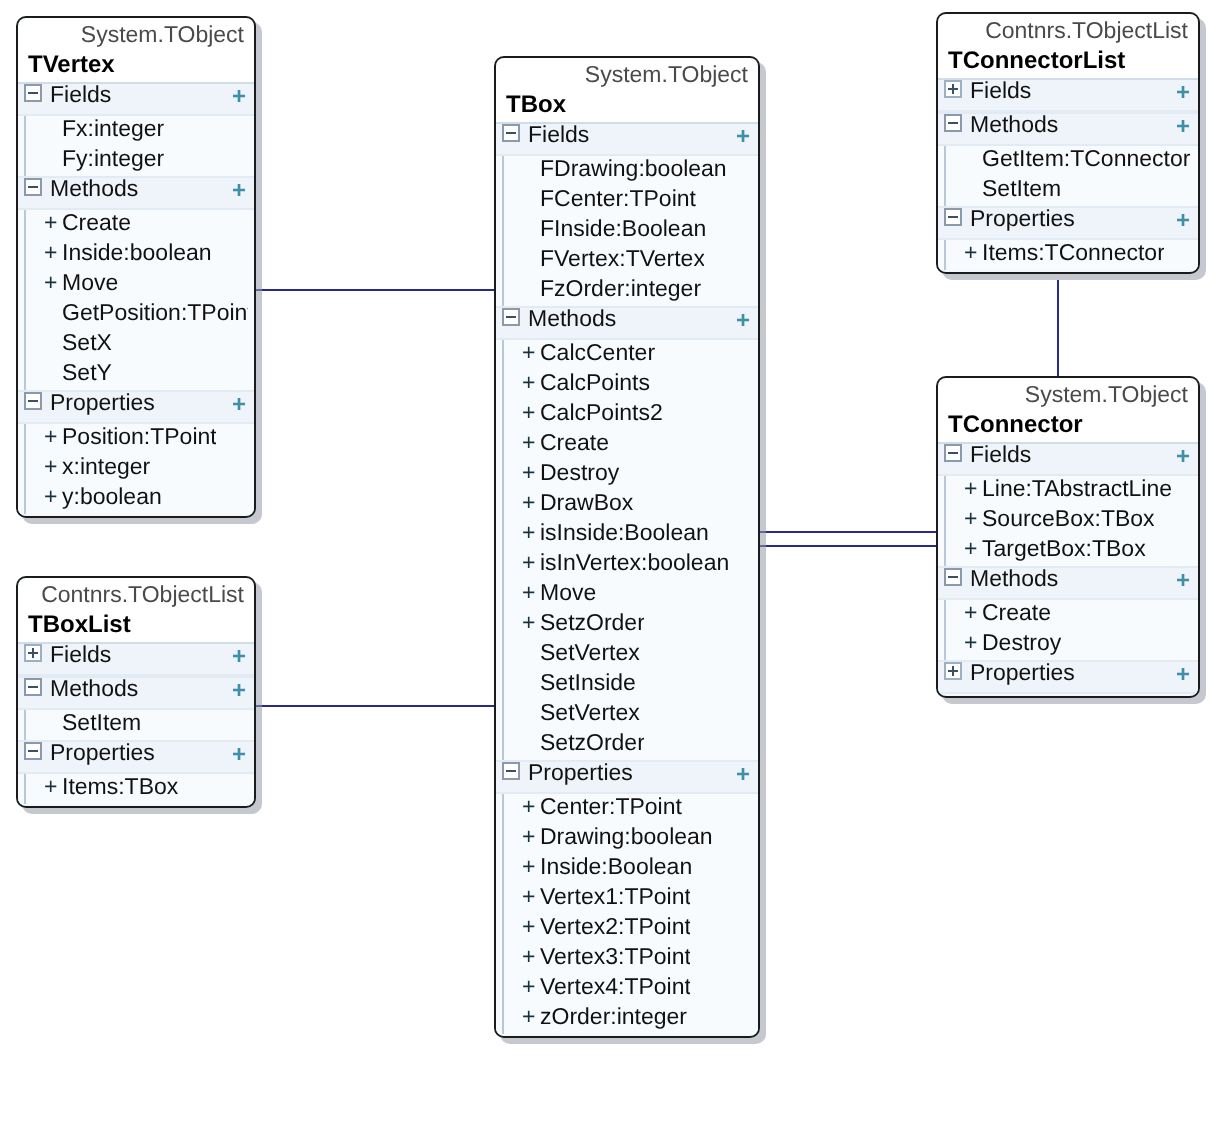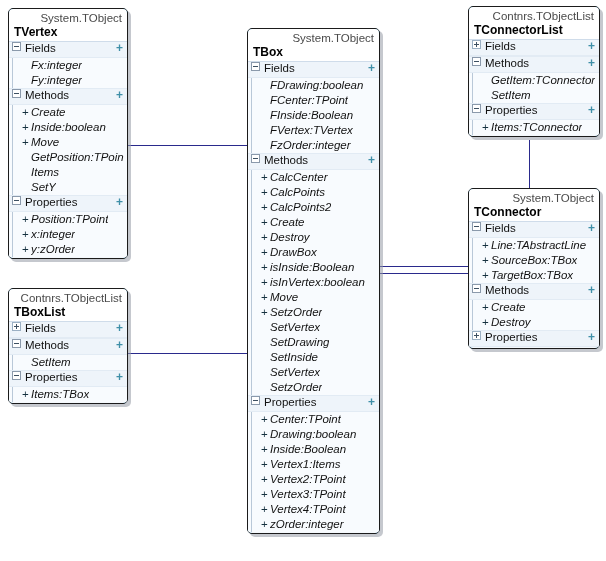--- a/index.html
+++ b/index.html
@@ -155,21 +155,20 @@
     color: #16313f;
     line-height: 13px;
     text-align: left;
   }
   .member-name {
     font-size: 11.5px;
     color: #111111;
     line-height: 13px;
     white-space: nowrap;
     overflow: hidden;
-    font-style: italic;
   }
 </style>
 </head>
 <body>
 
 <div id="canvas">
 
   <svg id="lines" width="606" height="561" viewBox="0 0 606 561">
       <polyline points="128,145 247,145" fill="none" stroke="#2a2a8c" stroke-width="1" shape-rendering="crispEdges"></polyline>
       <polyline points="128,353 247,353" fill="none" stroke="#2a2a8c" stroke-width="1" shape-rendering="crispEdges"></polyline>
@@ -224,21 +223,21 @@
               <span class="member-name">Move</span>
             </div>
             <div class="member">
               <span class="guide"></span>
               <span class="vis"></span>
               <span class="member-name">GetPosition:TPoint</span>
             </div>
             <div class="member">
               <span class="guide"></span>
               <span class="vis"></span>
-              <span class="member-name">Items</span>
+              <span class="member-name">SetX</span>
             </div>
             <div class="member">
               <span class="guide"></span>
               <span class="vis"></span>
               <span class="member-name">SetY</span>
             </div>
           </div>
           <div class="section">
             <span class="expander"></span>
             <span class="section-label">Properties</span>
@@ -251,21 +250,21 @@
               <span class="member-name">Position:TPoint</span>
             </div>
             <div class="member">
               <span class="guide"></span>
               <span class="vis">+</span>
               <span class="member-name">x:integer</span>
             </div>
             <div class="member">
               <span class="guide"></span>
               <span class="vis">+</span>
-              <span class="member-name">y:zOrder</span>
+              <span class="member-name">y:boolean</span>
             </div>
           </div>
         </div>
       </div>
       <div class="uml-class" style="left: 8px; top: 288px; width: 120px;">
         <div class="uml-header">
           <span class="ancestor">Contnrs.TObjectList</span>
           <span class="classname">TBoxList</span>
         </div>
         <div class="uml-body">
@@ -395,25 +394,20 @@
               <span class="member-name">SetzOrder</span>
             </div>
             <div class="member">
               <span class="guide"></span>
               <span class="vis"></span>
               <span class="member-name">SetVertex</span>
             </div>
             <div class="member">
               <span class="guide"></span>
               <span class="vis"></span>
-              <span class="member-name">SetDrawing</span>
-            </div>
-            <div class="member">
-              <span class="guide"></span>
-              <span class="vis"></span>
               <span class="member-name">SetInside</span>
             </div>
             <div class="member">
               <span class="guide"></span>
               <span class="vis"></span>
               <span class="member-name">SetVertex</span>
             </div>
             <div class="member">
               <span class="guide"></span>
               <span class="vis"></span>
@@ -437,21 +431,21 @@
               <span class="member-name">Drawing:boolean</span>
             </div>
             <div class="member">
               <span class="guide"></span>
               <span class="vis">+</span>
               <span class="member-name">Inside:Boolean</span>
             </div>
             <div class="member">
               <span class="guide"></span>
               <span class="vis">+</span>
-              <span class="member-name">Vertex1:Items</span>
+              <span class="member-name">Vertex1:TPoint</span>
             </div>
             <div class="member">
               <span class="guide"></span>
               <span class="vis">+</span>
               <span class="member-name">Vertex2:TPoint</span>
             </div>
             <div class="member">
               <span class="guide"></span>
               <span class="vis">+</span>
               <span class="member-name">Vertex3:TPoint</span>

